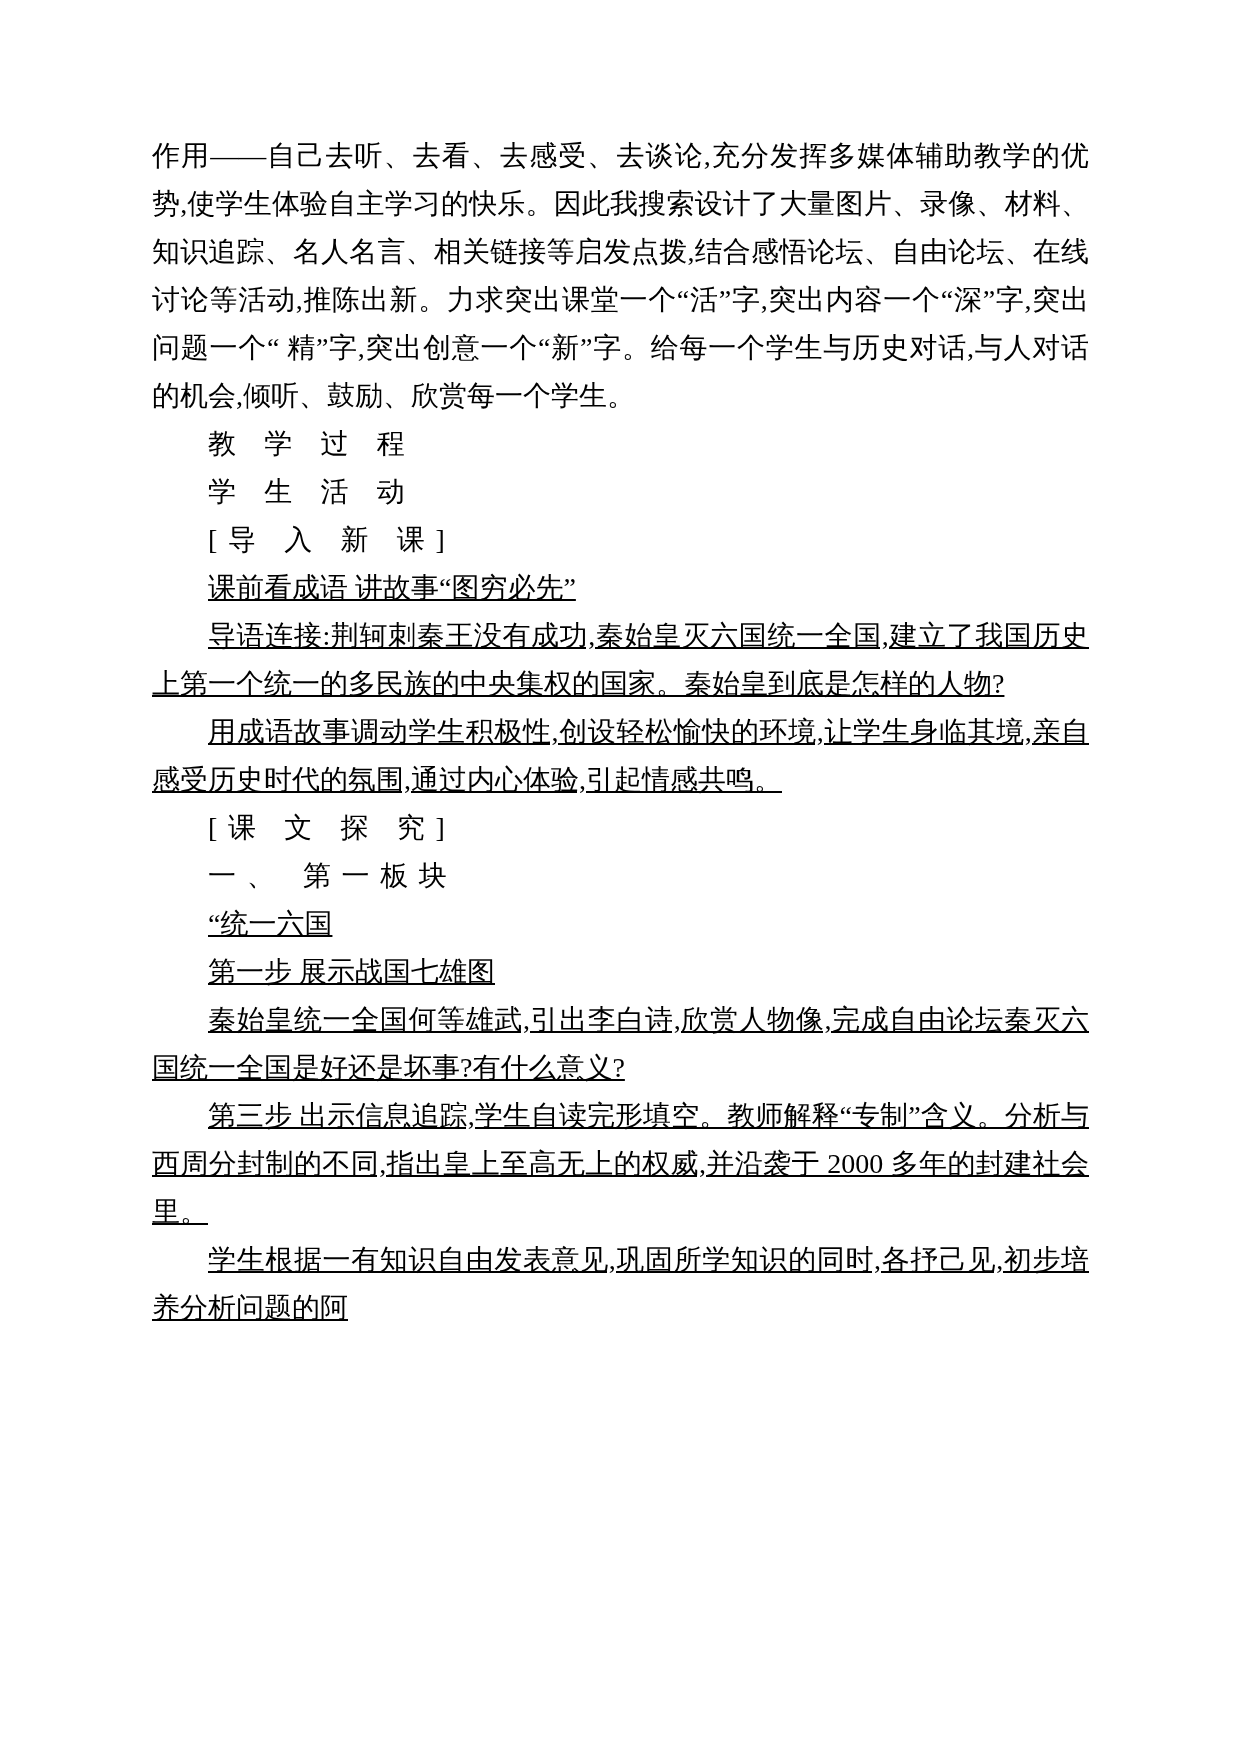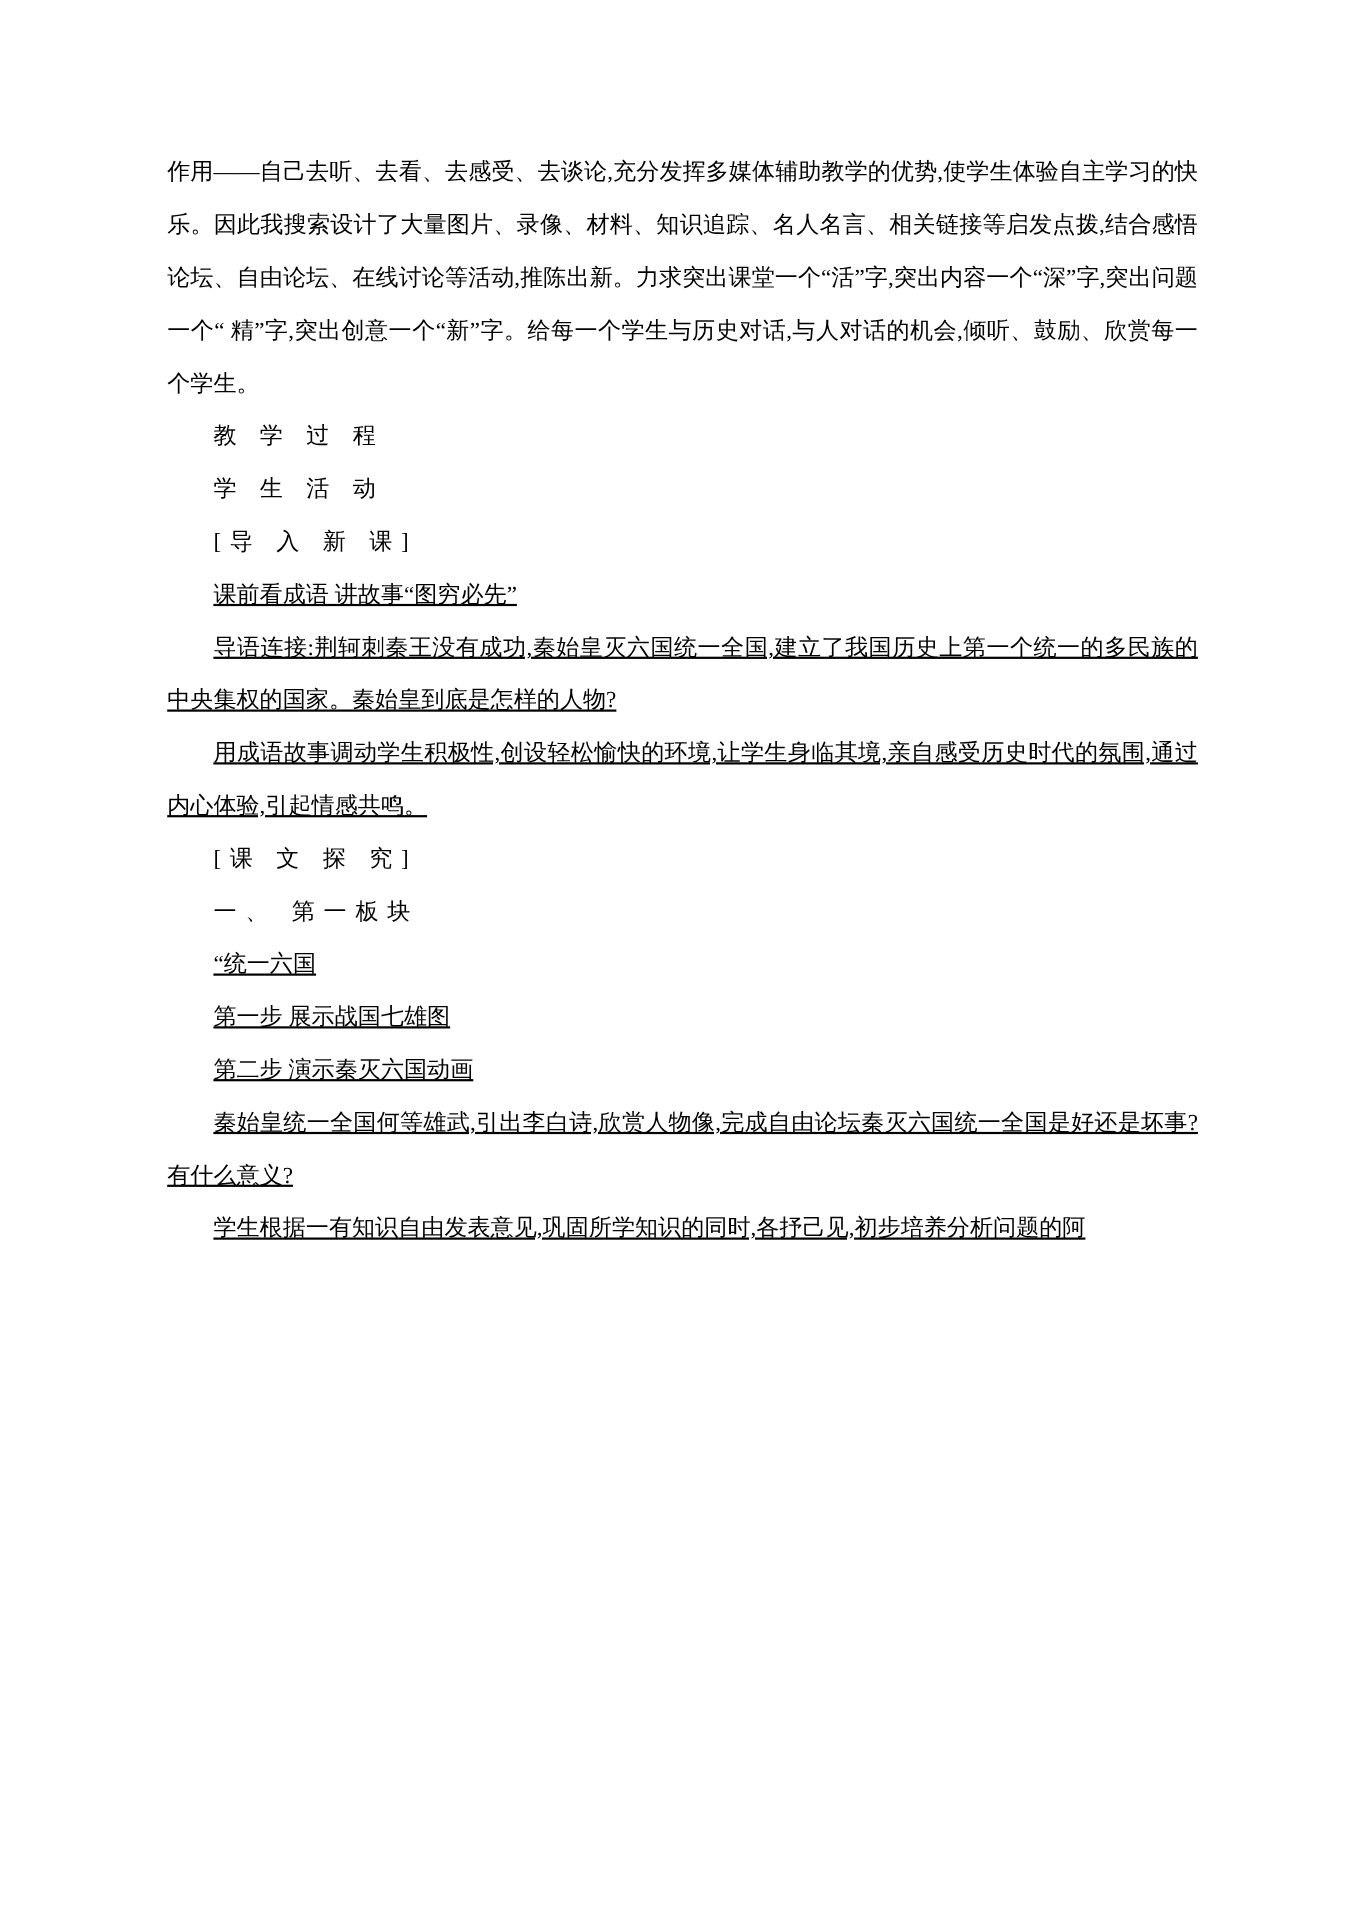--- a/index.html
+++ b/index.html
@@ -15,21 +15,21 @@
     -webkit-font-smoothing: antialiased;
   }
   .page {
     position: relative;
     width: 1241px;
     height: 1754px;
     box-sizing: border-box;
     padding: 132px 152px 0 152px;
   }
   .doc-body {
-    font-size: 21px;
+    font-size: 28px;
     line-height: 48px;
     text-align: justify;
     text-justify: inter-ideograph;
   }
   p {
     margin: 0;
     padding: 0;
   }
   .para {
     text-indent: 2em;
@@ -67,21 +67,21 @@
     <p class="indent-head">[课 文 探 究]</p>
 
     <p class="indent-head">一、 第一板块</p>
 
     <p class="para">“统一六国</p>
 
 
     <p class="para">第一步 展示战国七雄图</p>
 
 
-    <p class="para">第二步 演示秦灭六国动画</p>
 
     <p class="para">秦始皇统一全国何等雄武,引出李白诗,欣赏人物像,完成自由论坛秦灭六国统一全国是好还是坏事?有什么意义?</p>
 
+    <p class="para">第三步 出示信息追踪,学生自读完形填空。教师解释“专制”含义。分析与西周分封制的不同,指出皇上至高无上的权威,并沿袭于 2000 多年的封建社会里。</p>
 
     <p class="para">学生根据一有知识自由发表意见,巩固所学知识的同时,各抒己见,初步培养分析问题的阿</p>
 
   </div>
 </div>
 
 </body></html>

